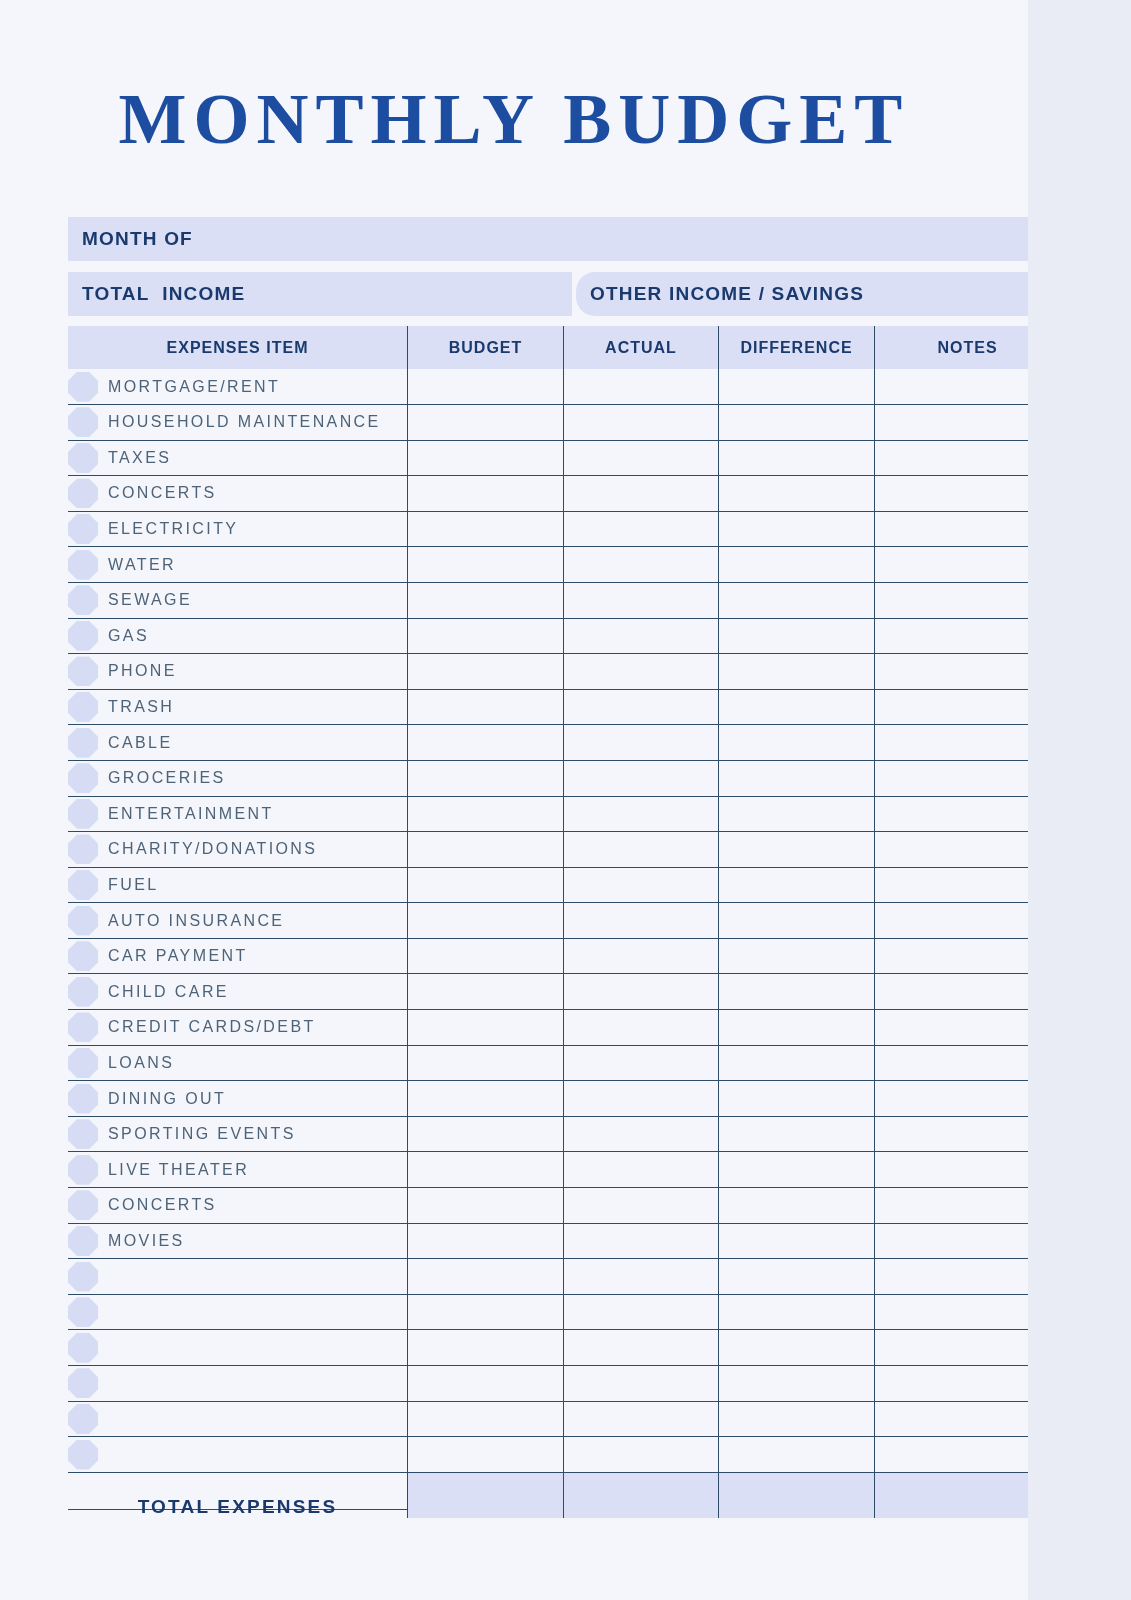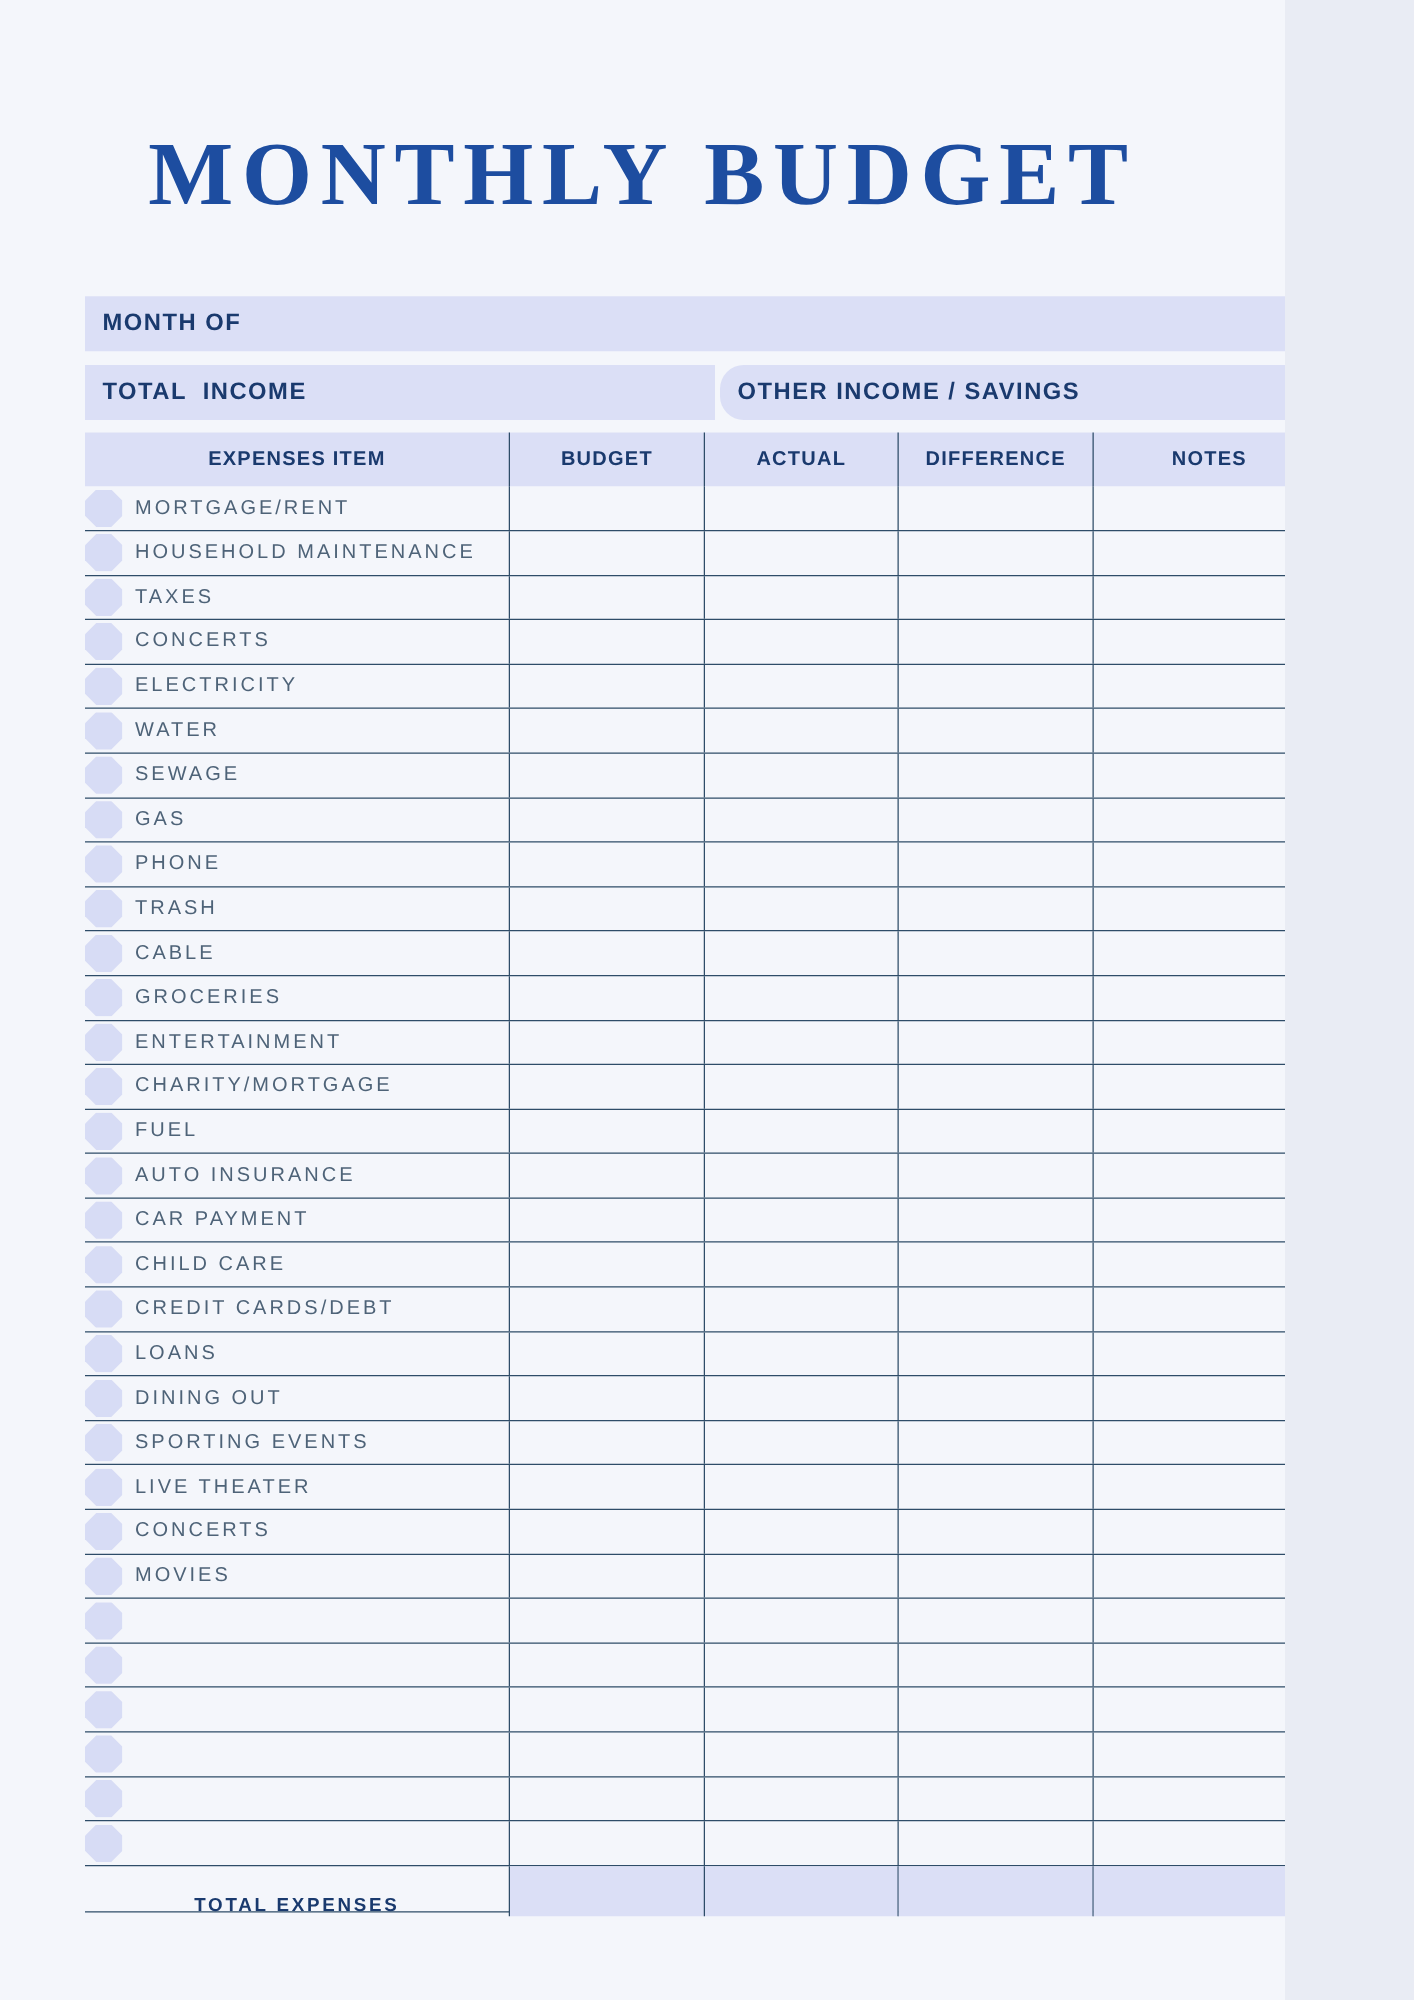--- a/index.html
+++ b/index.html
@@ -10,21 +10,21 @@
     --title-blue: #1d4da0;
     --item: #4e6378;
     --line: #2e4c68;
   }
   html, body { background: #e9ecf4; }
   .page {
     width: 1028px;
     height: 1600px;
     background: var(--bg);
     font-family: "Liberation Sans", sans-serif;
-    padding-top: 96px;
+    padding-top: 76px;
     position: relative;
     overflow: hidden;
   }
   .title {
     text-align: center;
     font-family: "Liberation Serif", serif;
     font-weight: 600;
     font-size: 72px;
     line-height: 1.2;
     letter-spacing: 7px;
@@ -89,21 +89,21 @@
     white-space: nowrap;
   }
   .total-row { height: 37px; }
   .total-row .label-cell {
     display: flex;
     align-items: center;
     justify-content: center;
   }
   .total-row .label-cell span {
     font-weight: bold;
-    font-size: 15px;
+    font-size: 19px;
     letter-spacing: 2.2px;
     color: var(--navy);
     margin-top: 23px;
   }
   .total-row .shaded { background: var(--lavender); }
 </style>
 </head>
 <body>
 
 <div class="page">
@@ -285,21 +285,21 @@
     </div>
     <div class="cell"></div>
     <div class="cell"></div>
     <div class="cell"></div>
     <div class="cell"></div>
   </div>
 
   <div class="t-row">
     <div class="cell item-cell">
       <span class="bullet"></span>
-      <span class="item-label">CHARITY/MORTGAGE</span>
+      <span class="item-label">CHARITY/DONATIONS</span>
     </div>
     <div class="cell"></div>
     <div class="cell"></div>
     <div class="cell"></div>
     <div class="cell"></div>
   </div>
 
   <div class="t-row">
     <div class="cell item-cell">
       <span class="bullet"></span>

